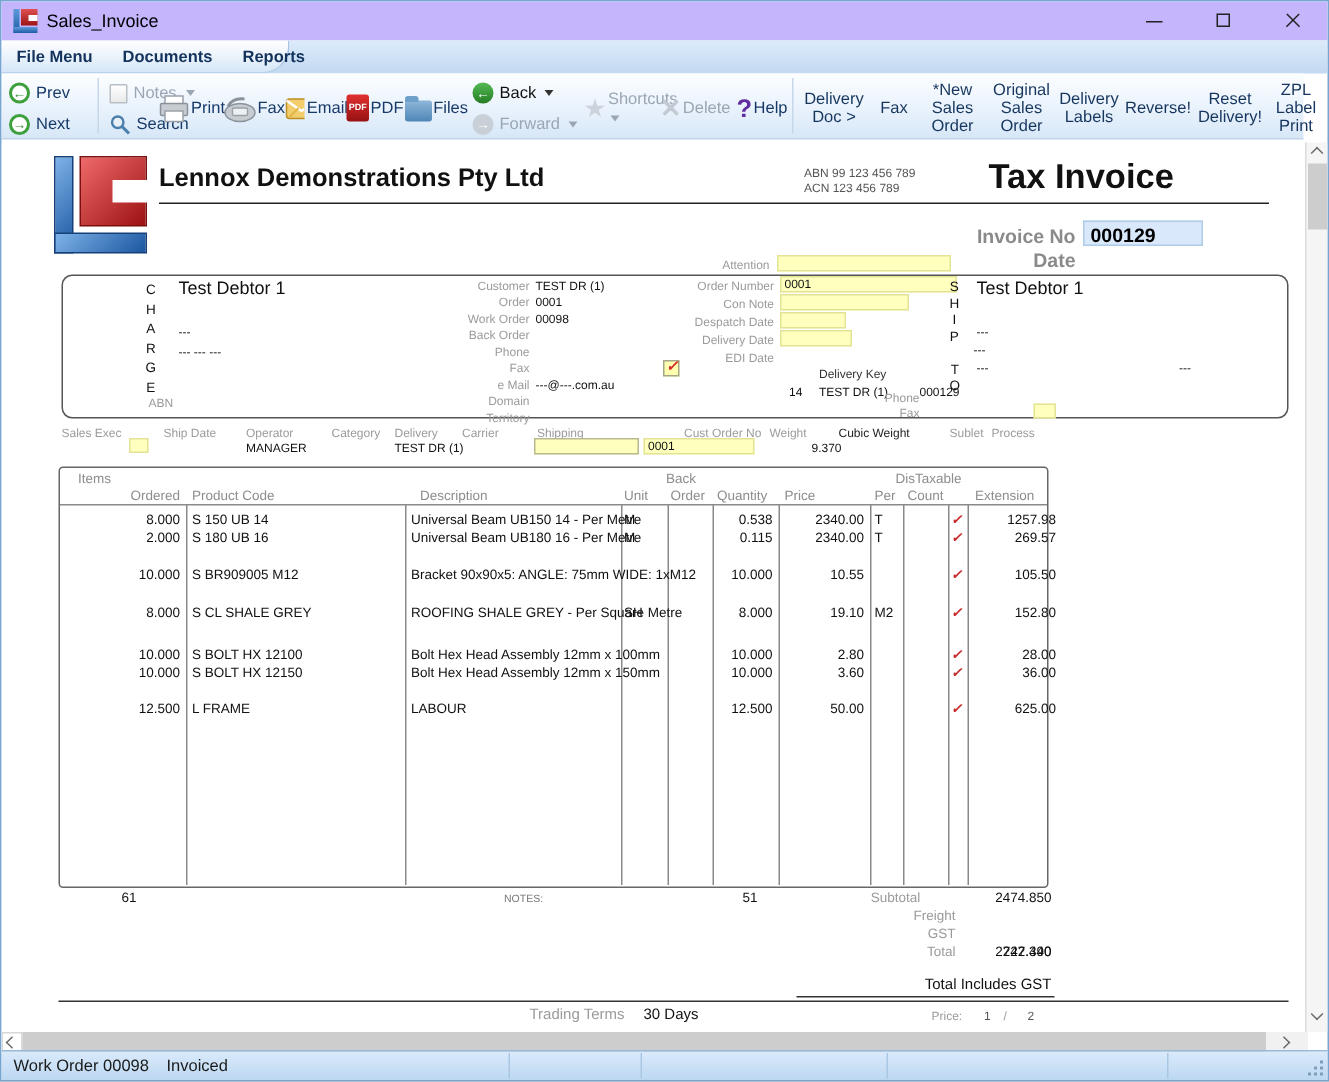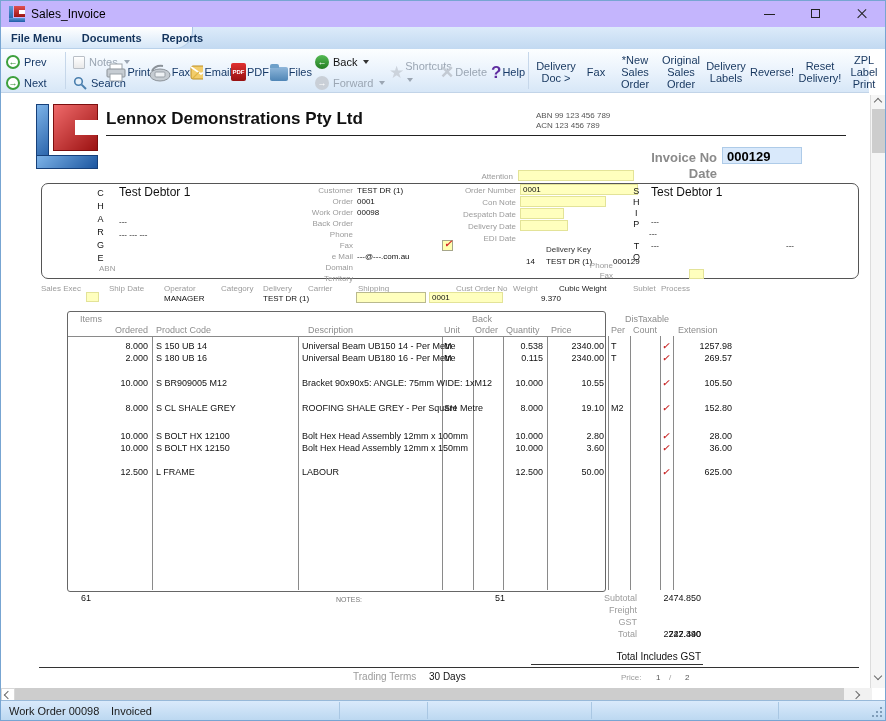--- a/index.html
+++ b/index.html
@@ -60,21 +60,21 @@
   .abs{position:absolute;white-space:nowrap;}
   .glbl{position:absolute;font-size:8px;color:#9b9b9b;white-space:nowrap;}
   .glbl.r{text-align:right;width:100px;}
   .gval{position:absolute;font-size:8px;color:#111;white-space:nowrap;}
   .yinput{position:absolute;background:#ffffbe;border:1px solid #e3e398;height:11px;font-size:8px;color:#111;padding:0 2px;line-height:10px;}
   .hline{position:absolute;height:1px;background:#222;}
   .vletters{position:absolute;font-size:9px;color:#111;white-space:pre;text-align:center;}
   .chkbox{position:absolute;width:11px;height:11px;background:#ffffb0;border:1px solid #a6a68a;}
   .chkbox::after{content:"✓";position:absolute;left:1px;top:-3px;color:#d42a2a;font-size:10px;font-weight:700;font-style:italic;}
   
-  .itable{position:absolute;left:38px;top:216px;width:539px;height:281px;border:1px solid #666;border-radius:3px;margin-left:28px;}
+  .itable{position:absolute;left:38px;top:216px;width:660px;height:281px;border:1px solid #666;border-radius:3px;}
   .vline{position:absolute;top:24px;bottom:1px;width:1px;background:#8a8a8a;}
   .hdrline{position:absolute;left:0;right:0;top:24px;height:1px;background:#8a8a8a;}
   .th{position:absolute;font-size:9px;color:#8d8d8d;white-space:nowrap;}
   .trow{position:absolute;left:0;width:100%;height:12px;}
   .tc{position:absolute;font-size:9px;color:#111;white-space:nowrap;top:0;}
   .c-ord{left:2px;width:78px;text-align:right;}
   .c-code{left:88px;}
   .c-desc{left:234px;}
   .c-unit{left:376px;}
   .c-qty{left:408px;width:67px;text-align:right;}
@@ -238,20 +238,21 @@
 
     <div class="logo">
       <div class="lbar"></div>
         <div class="bbar"></div>
         <div class="cblk"></div>
         <div class="cnotch"></div>
     </div>
     <div class="abs" style="left:105px;top:14px;font-size:17px;font-weight:700;color:#111;">Lennox Demonstrations Pty Ltd</div>
     <div class="abs" style="left:535px;top:16px;font-size:8px;color:#555;">ABN 99 123 456 789</div>
     <div class="abs" style="left:535px;top:26px;font-size:8px;color:#555;">ACN 123 456 789</div>
+    <div class="abs" style="left:658px;top:9px;font-size:23px;font-weight:700;color:#111;">Tax Invoice</div>
     <div class="hline" style="left:105px;top:40px;width:740px;"></div>
 
     <div class="abs" style="left:616px;top:55px;width:100px;text-align:right;font-size:13px;font-weight:700;color:#8a8a8a;">Invoice No</div>
     <div class="abs" style="left:721px;top:52px;width:80px;height:17px;background:#d9e9fb;border:1px solid #aecbe8;font-size:13px;font-weight:700;color:#000;padding:1px 0 0 4px;">000129</div>
     <div class="abs" style="left:636px;top:71px;width:80px;text-align:right;font-size:13px;font-weight:700;color:#8a8a8a;">Date</div>
 
     <div class="glbl r" style="left:412px;top:77px;">Attention</div>
     <div class="yinput" style="left:517px;top:75px;width:116px;"></div>
 
     <div class="abs" style="left:40px;top:88px;width:818px;height:96px;border:1px solid #555;border-radius:7px;"></div>
@@ -433,21 +434,21 @@
         <span class="tc c-price">50.00</span>
         <span class="tc c-per"></span>
         <span class="tc c-chk"></span>
         <span class="tc c-ext">625.00</span>
       </div>
     </div>
 
     <div class="abs" style="left:60px;top:498px;width:30px;text-align:right;font-size:9px;color:#111;">61</div>
     <div class="abs" style="left:335px;top:501px;font-size:7px;color:#777;">NOTES:</div>
     <div class="abs" style="left:470px;top:498px;width:34px;text-align:right;font-size:9px;color:#111;">51</div>
-    <div class="tot-lbl" style="left:556px;top:498px;">Subtotal</div>
+    <div class="tot-lbl" style="left:556px;top:498px;text-align:center;">Subtotal</div>
     <div class="tot-val" style="left:620px;top:498px;">2474.850</div>
     <div class="tot-lbl" style="left:556px;top:510px;">Freight</div>
     <div class="tot-val" style="left:620px;top:510px;"></div>
     <div class="tot-lbl" style="left:556px;top:522px;">GST</div>
     <div class="tot-val" style="left:620px;top:534px;">247.490</div>
     <div class="tot-lbl" style="left:556px;top:534px;">Total</div>
     <div class="tot-val" style="left:620px;top:534px;">2722.340</div>
 
     <div class="abs" style="left:540px;top:556px;width:160px;text-align:right;font-size:10px;color:#111;">Total Includes GST</div>
     <div class="hline" style="left:530px;top:569px;width:172px;background:#333;"></div>

